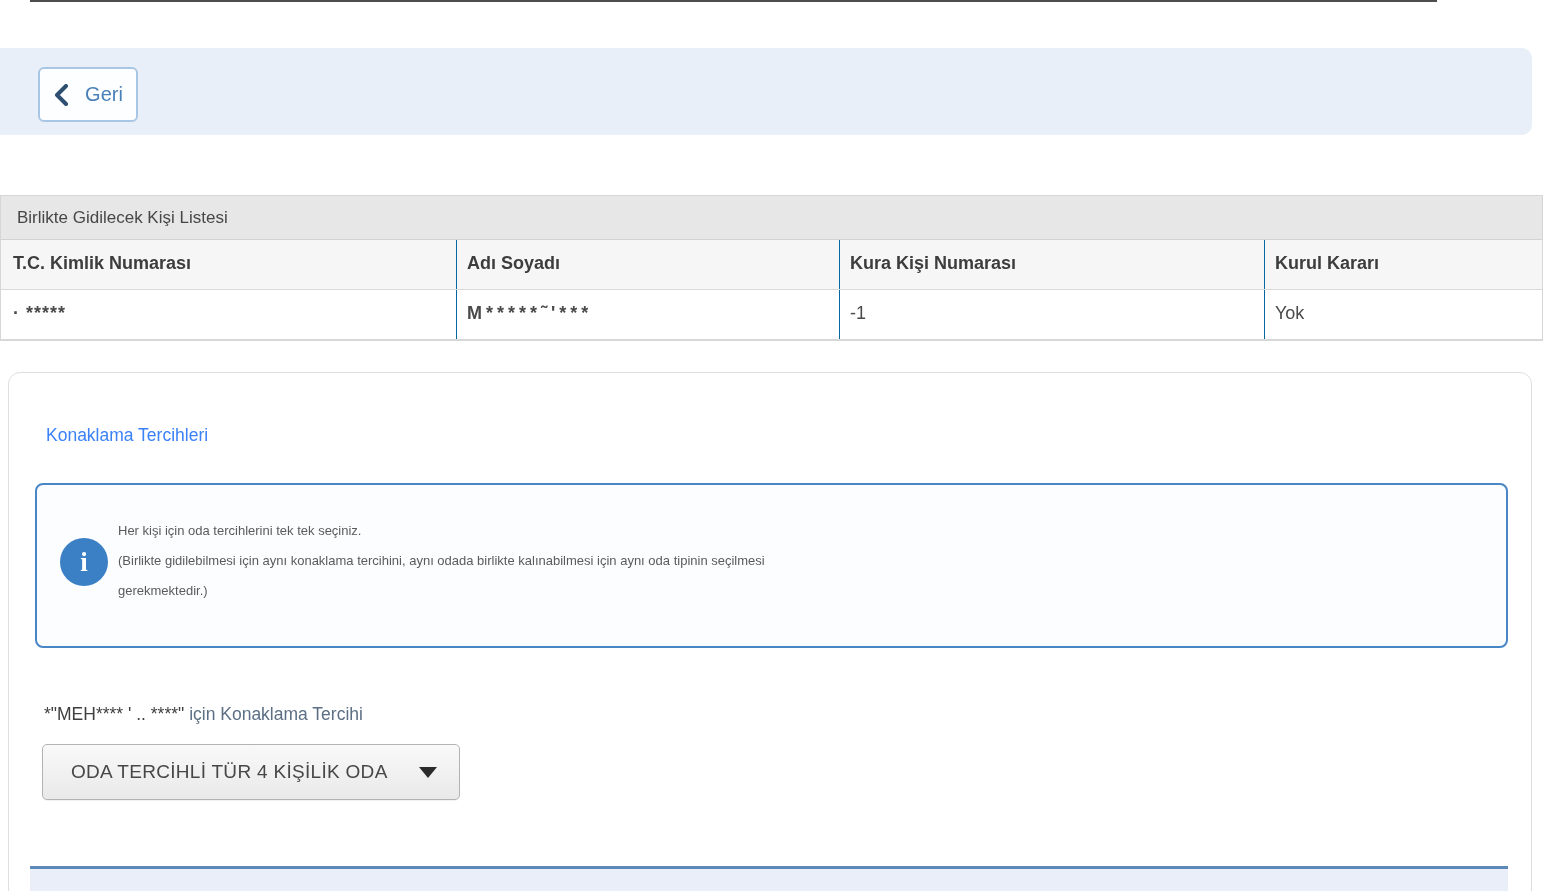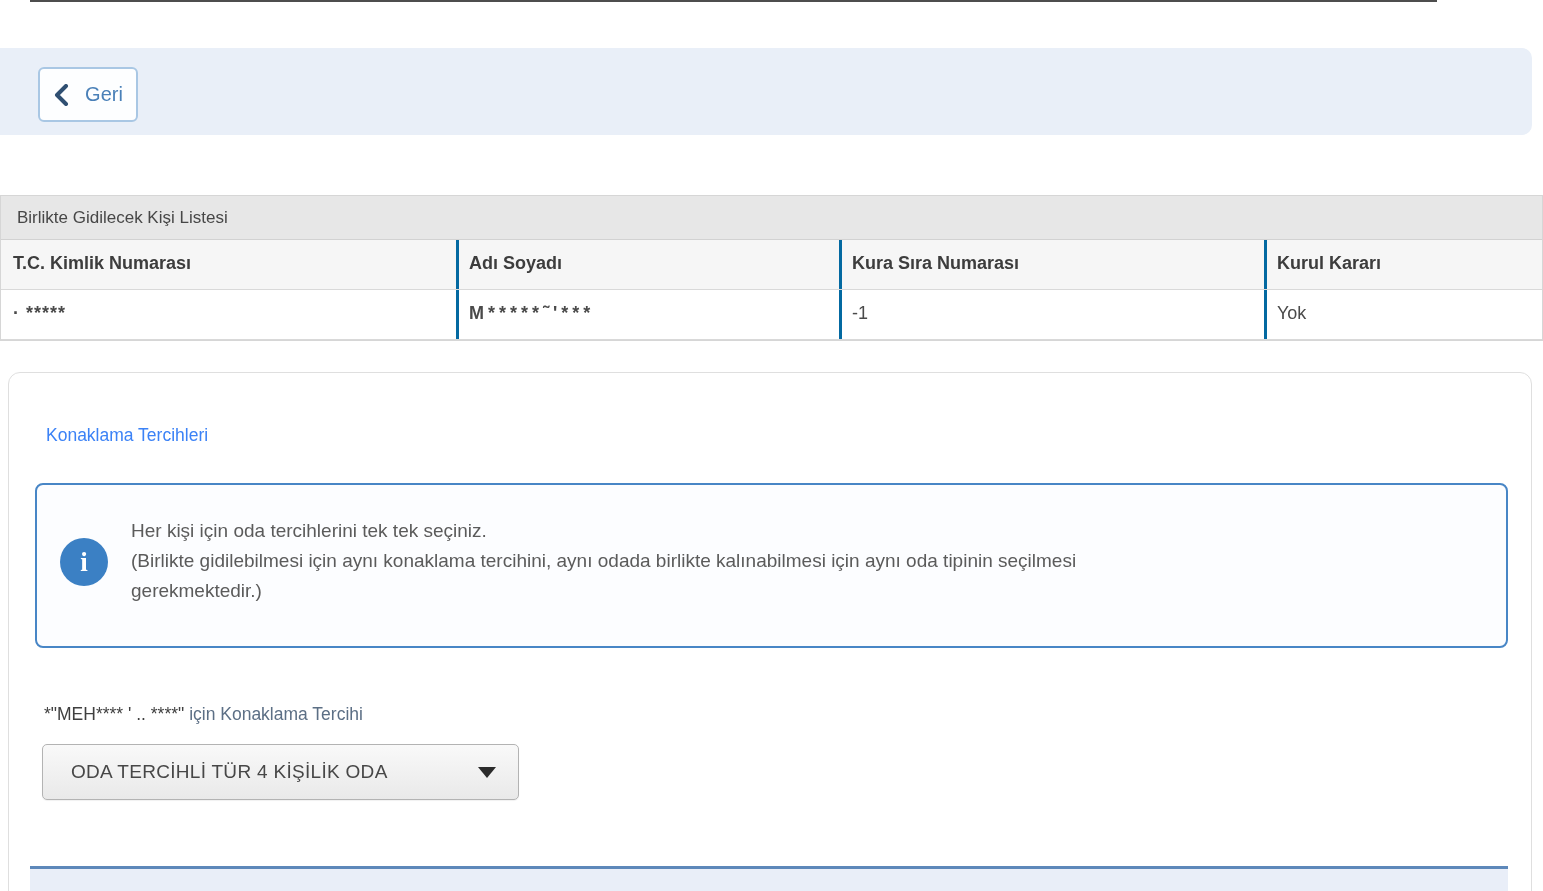--- a/index.html
+++ b/index.html
@@ -19,45 +19,45 @@
   .back-btn .chev { display:flex; align-items:center; }
   .back-btn .lbl { color:#4a80b8; font-size:20px; }
 
   
   .ptable { position:absolute; left:0; top:195px; width:1543px; border:1px solid #d6d6d6; background:#fff; }
   .ptable-caption { height:44px; background:#e7e7e7; border-bottom:1px solid #d2d2d2;
                     display:flex; align-items:center; padding-left:16px; font-size:17px; color:#474747; }
   .prow { display:grid; grid-template-columns:455px 383px 425px 279px; }
   .prow.head { background:#f6f6f6; border-bottom:1px solid #d9d9d9; }
   .prow.body { background:#ffffff; border-bottom:1px solid #d9d9d9; }
-  .pcell { padding:13px 10px; font-size:18px; border-left:3px solid #0369a1; min-height:49px; }
+  .pcell { padding:13px 10px; font-size:18px; border-left:1px solid #0369a1; min-height:49px; }
   .pcell:first-child { border-left:none;padding-left:12px; }
   .prow.head .pcell { font-weight:bold; color:#3d3d3d; }
   .prow.body .pcell { color:#4a4a4a; }
   .masked-id { font-weight:bold; letter-spacing:1px; }
   .masked-name { font-weight:bold; letter-spacing:4px; color:#222; }
 
   
   .card { position:absolute; left:8px; top:372px; width:1524px; height:560px;
           background:#ffffff; border:1px solid #dfdfdf; border-radius:12px; }
   .section-title { position:absolute; left:46px; top:425px; font-size:17.5px; color:#3b82f6; }
 
   .info-box { position:absolute; left:35px; top:483px; width:1473px; height:165px;
               background:#fcfdff; border:2px solid #4886c6; border-radius:8px; }
   .info-icon { position:absolute; left:60px; top:538px; width:48px; height:48px; border-radius:50%;
                background:#3b80c4; color:#ffffff; display:flex; align-items:center; justify-content:center;
                font-size:27px; font-weight:bold; font-family:"Liberation Serif", serif; }
-  .info-text { position:absolute; left:131px; top:516px; width:1340px;
-               font-size:19px; line-height:30px; color:#5b5b5b; }
+  .info-text { position:absolute; left:118px; top:516px; width:1340px;
+               font-size:13px; line-height:30px; color:#5b5b5b; }
 
   .pref-label { position:absolute; left:44px; top:704px; font-size:17.5px; }
   .pref-label .name { color:#3f3f3f; }
   .pref-label .suffix { color:#5c6f85; }
 
-  .dropdown { position:absolute; left:42px; top:744px; width:477px; height:56px;
+  .dropdown { position:absolute; left:42px; top:744px; width:418px; height:56px;
               background:linear-gradient(#f9f9f9,#e9e9e9); border:1px solid #b3b3b3; border-radius:5px;
               display:flex; align-items:center; cursor:pointer;
               box-shadow:0 1px 1px rgba(0,0,0,0.06); }
   .dropdown .val { padding-left:28px; font-size:19px; color:#474747; letter-spacing:0.3px; }
   .dropdown .caret { margin-left:auto; margin-right:22px; width:0; height:0;
                      border-left:9px solid transparent; border-right:9px solid transparent;
                      border-top:11px solid #2b2b2b; }
 
   
   .bottom-divider { position:absolute; left:30px; top:866px; width:1478px; height:3px; background:#5d88ba; }
@@ -79,21 +79,21 @@
       </span>
       <span class="lbl">Geri</span>
     </button>
   </div>
 
   <div class="ptable">
     <div class="ptable-caption">Birlikte Gidilecek Kişi Listesi</div>
     <div class="prow head">
       <div class="pcell">T.C. Kimlik Numarası</div>
       <div class="pcell">Adı Soyadı</div>
-      <div class="pcell">Kura Sıra Numarası</div>
+      <div class="pcell">Kura Kişi Numarası</div>
       <div class="pcell">Kurul Kararı</div>
     </div>
     <div class="prow body">
       <div class="pcell masked-id">·  *****</div>
       <div class="pcell masked-name">M*****˜'***</div>
       <div class="pcell">-1</div>
       <div class="pcell">Yok</div>
     </div>
   </div>
 

